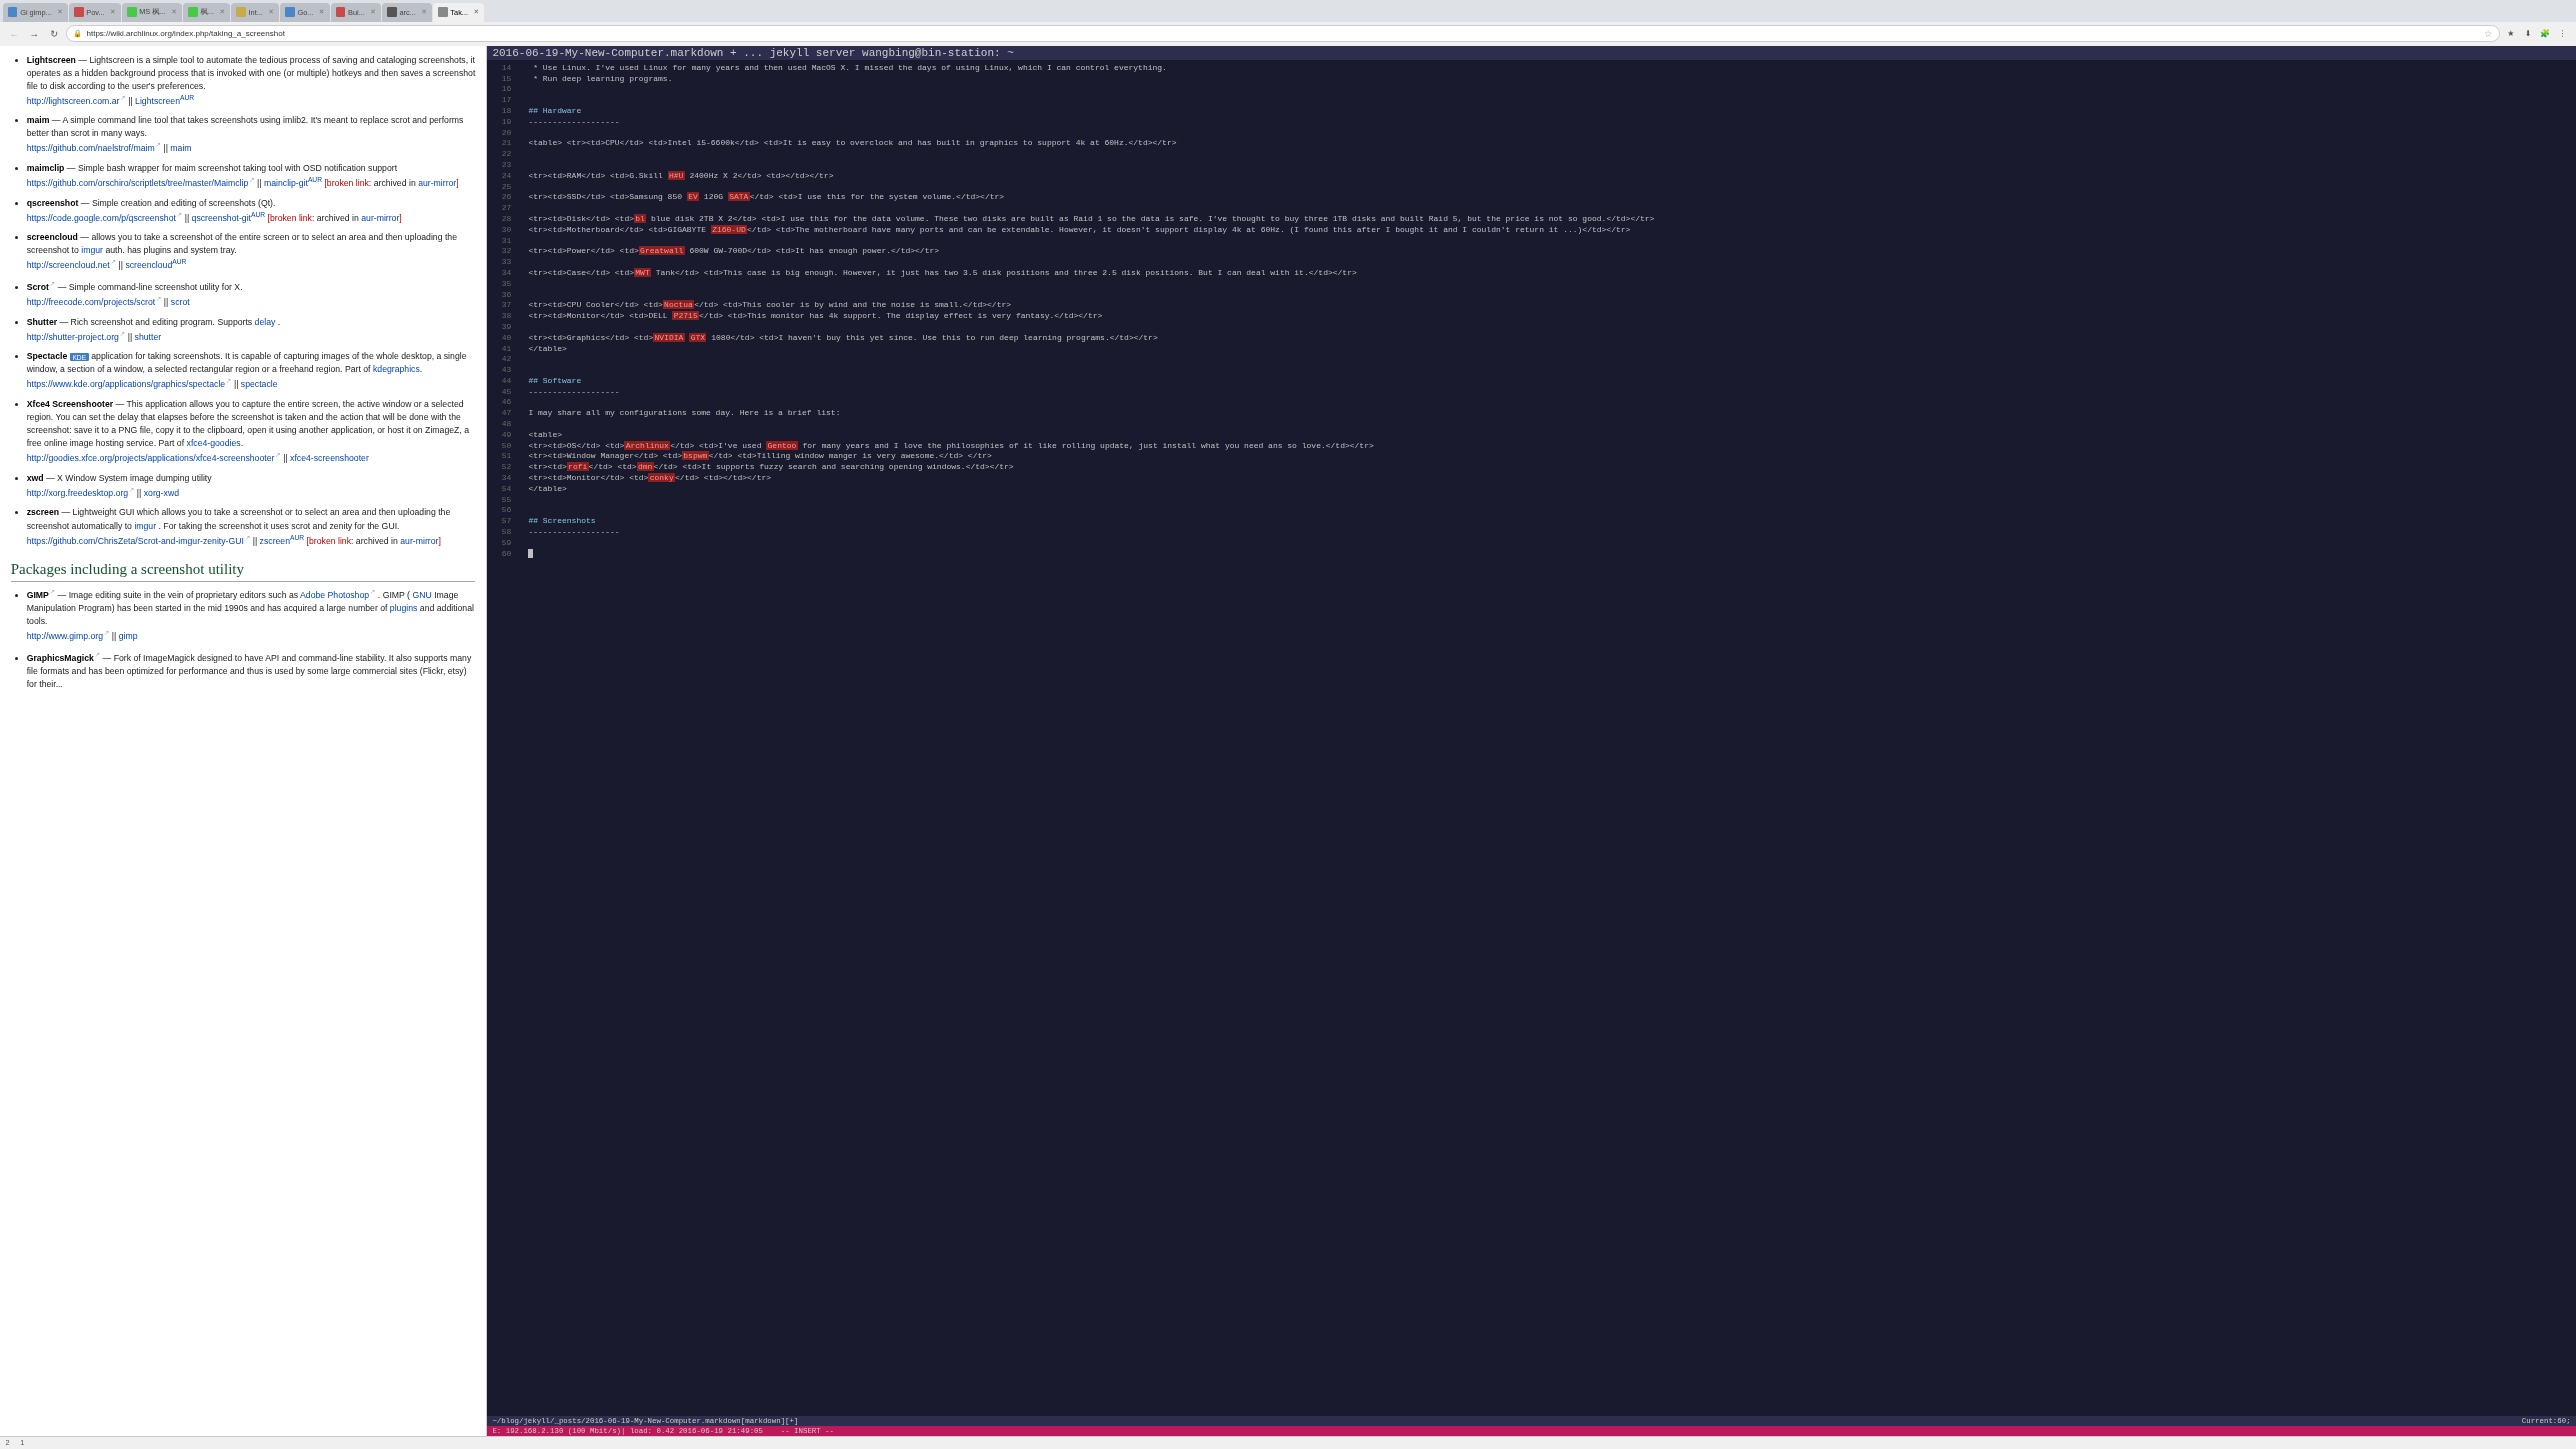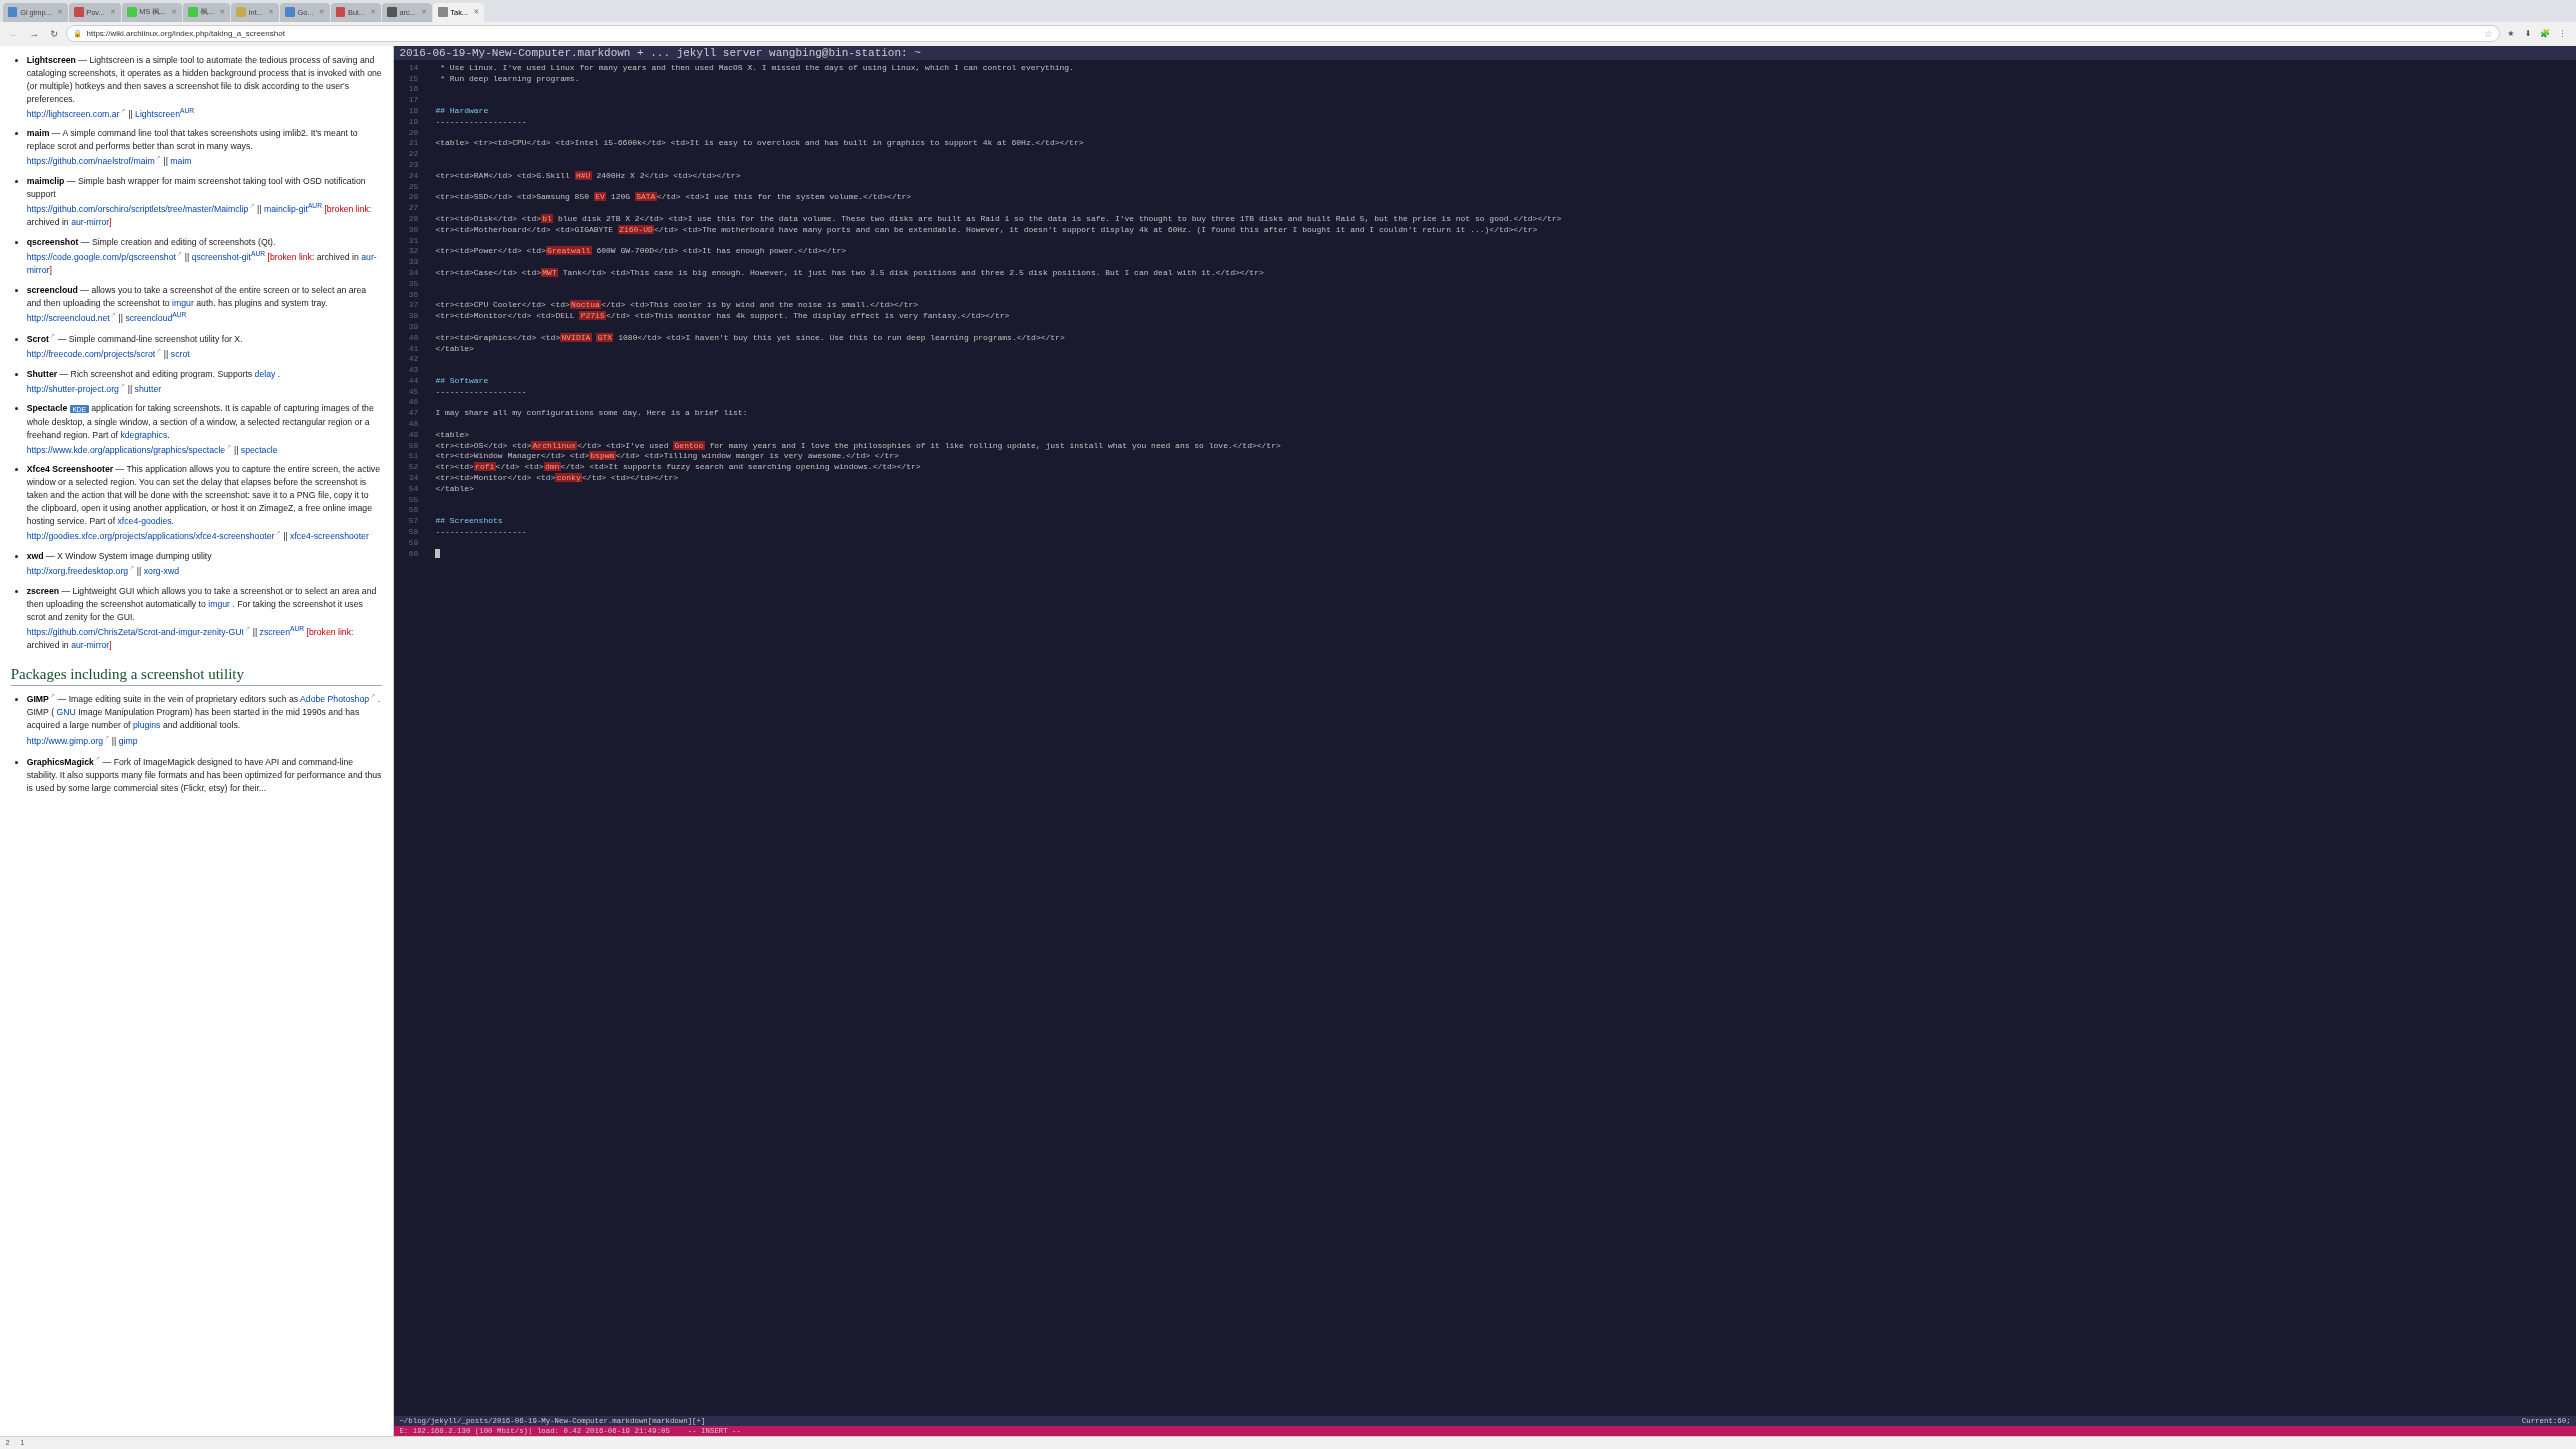--- a/index.html
+++ b/index.html
@@ -19,21 +19,21 @@
     .address-bar { flex: 1; height: 17.4px; border-radius: 8.7px; border: 0.7px solid #ccc; padding: 0 6.7px; font-size: 8px; background: white; display: flex; align-items: center; gap: 4px; }
     .address-text { font-size: 8px; color: #333; flex: 1; }
     .address-lock { color: #4caf50; font-size: 7.4px; }
     .toolbar-icons { display: flex; gap: 1.3px; align-items: center; }
     .toolbar-icon-btn { width: 16px; height: 16px; border: none; background: transparent; cursor: pointer; font-size: 8px; color: #555; display: flex; align-items: center; justify-content: center; border-radius: 2px; }
     
     
     .main-area { display: flex; flex: 1; overflow: hidden; }
     
     
-    .browser-pane { width: 394px; flex-shrink: 0; background: white; overflow-y: auto; border-right: 0.7px solid #ccc; font-family: Arial, sans-serif; font-size: 8.7px; line-height: 1.5; color: #202122; }
+    .browser-pane { width: 487px; flex-shrink: 0; background: white; overflow-y: auto; border-right: 0.7px solid #ccc; font-family: Arial, sans-serif; font-size: 8.7px; line-height: 1.5; color: #202122; }
     
     
     .terminal-pane { flex: 1; background: #1a1a2e; color: #d0d0d0; font-family: 'Courier New', monospace; font-size: 8px; display: flex; flex-direction: column; overflow: hidden; }
     .terminal-titlebar { background: #2d2d4e; color: #ccc; padding: 1.3px 5.4px; font-size: 11px; display: flex; align-items: center; gap: 5.4px; flex-shrink: 0; }
     .terminal-content { flex: 1; overflow-y: auto; padding: 2.7px 0; }
     .terminal-line { padding: 0 5.4px; min-height: 10.7px; display: flex; white-space: pre-wrap; font-size: 8px; line-height: 1.35; }
     .line-num { color: #666; min-width: 19px; text-align: right; margin-right: 17px; flex-shrink: 0; user-select: none; }
     .line-content { flex: 1; color: #c0c0c0; overflow: hidden; }
     .line-content .keyword { color: #7ec8e3; }
     .line-content .highlight-red { background: #8b2020; color: #ff9090; padding: 0 1.3px; }

